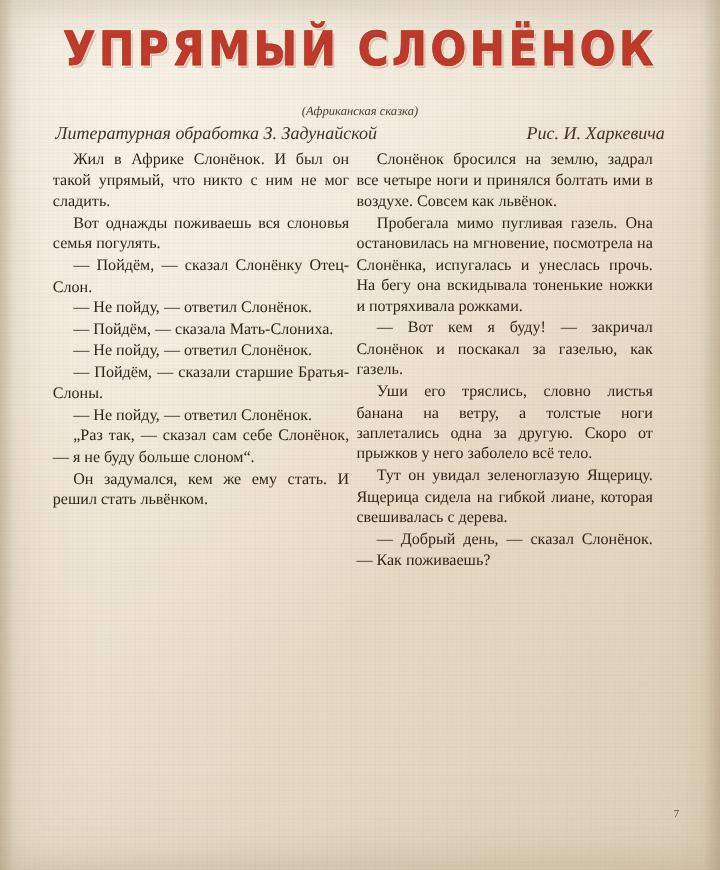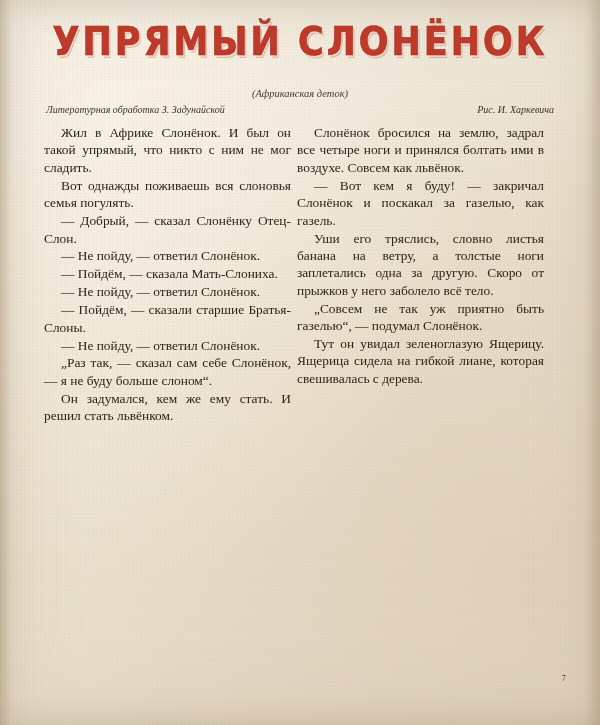--- a/index.html
+++ b/index.html
@@ -69,21 +69,21 @@
   }
 
   .credits {
     position: absolute;
     top: 104px;
     left: 46px;
     width: 508px;
     display: flex;
     justify-content: space-between;
     align-items: baseline;
-    font-size: 10px;
+    font-size: 15px;
     font-style: italic;
     color: #3f3223;
   }
 
   .columns {
     position: absolute;
     top: 124px;
     left: 44px;
     width: 512px;
     height: 546px;
@@ -137,44 +137,45 @@
 </style>
 </head>
 <body>
 
 <div class="page">
   <div class="grain"></div>
   <div class="fold"></div>
   <div class="fold-r"></div>
 
   <div class="title">УПРЯМЫЙ СЛОНЁНОК</div>
-  <div class="subtitle">(Африканская деток)</div>
+  <div class="subtitle">(Африканская сказка)</div>
 
   <div class="credits">
     <span>Литературная обработка З. Задунайской</span>
     <span>Рис. И. Харкевича</span>
   </div>
 
   <div class="columns">
     <div class="col">
       <p>Жил в Африке Слонёнок. И был он такой упрямый, что никто с ним не мог сладить.</p>
       <p>Вот однажды поживаешь вся слоновья семья погулять.</p>
-      <p class="dialog">— Добрый, — сказал Слонёнку Отец-Слон.</p>
+      <p class="dialog">— Пойдём, — сказал Слонёнку Отец-Слон.</p>
       <p class="dialog">— Не пойду, — ответил Слонёнок.</p>
       <p class="dialog">— Пойдём, — сказала Мать-Слониха.</p>
       <p class="dialog">— Не пойду, — ответил Слонёнок.</p>
       <p class="dialog">— Пойдём, — сказали старшие Братья-Слоны.</p>
       <p class="dialog">— Не пойду, — ответил Слонёнок.</p>
       <p>„Раз так, — сказал сам себе Слонёнок, — я не буду больше слоном“.</p>
       <p>Он задумался, кем же ему стать. И решил стать львёнком.</p>
     </div>
     <div class="col">
       <p>Слонёнок бросился на землю, задрал все четыре ноги и принялся болтать ими в воздухе. Совсем как львёнок.</p>
+      <p>Пробегала мимо пугливая газель. Она остановилась на мгновение, посмотрела на Слонёнка, испугалась и унеслась прочь. На бегу она вскидывала тоненькие ножки и потряхивала рожками.</p>
       <p class="dialog">— Вот кем я буду! — закричал Слонёнок и поскакал за газелью, как газель.</p>
       <p>Уши его тряслись, словно листья банана на ветру, а толстые ноги заплетались одна за другую. Скоро от прыжков у него заболело всё тело.</p>
-      <p>„Совсем не так уж приятно быть газелью“, — подумал Слонёнок.</p>
       <p>Тут он увидал зеленоглазую Ящерицу. Ящерица сидела на гибкой лиане, которая свешивалась с дерева.</p>
+      <p class="dialog">— Добрый день, — сказал Слонёнок. — Как поживаешь?</p>
     </div>
   </div>
 
   <div class="page-number">7</div>
   <div class="edge-shadow"></div>
 </div>
 
 </body></html>

